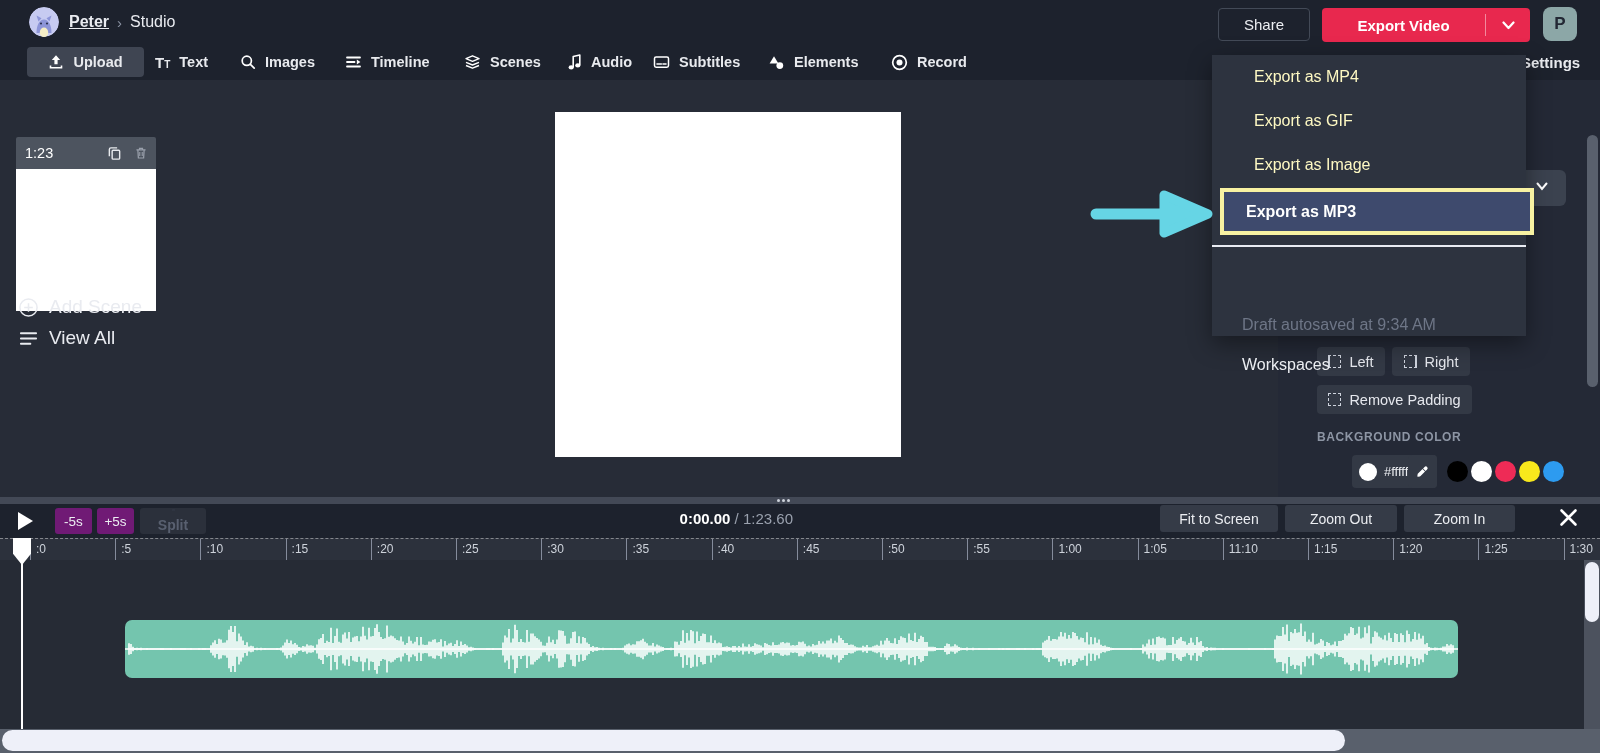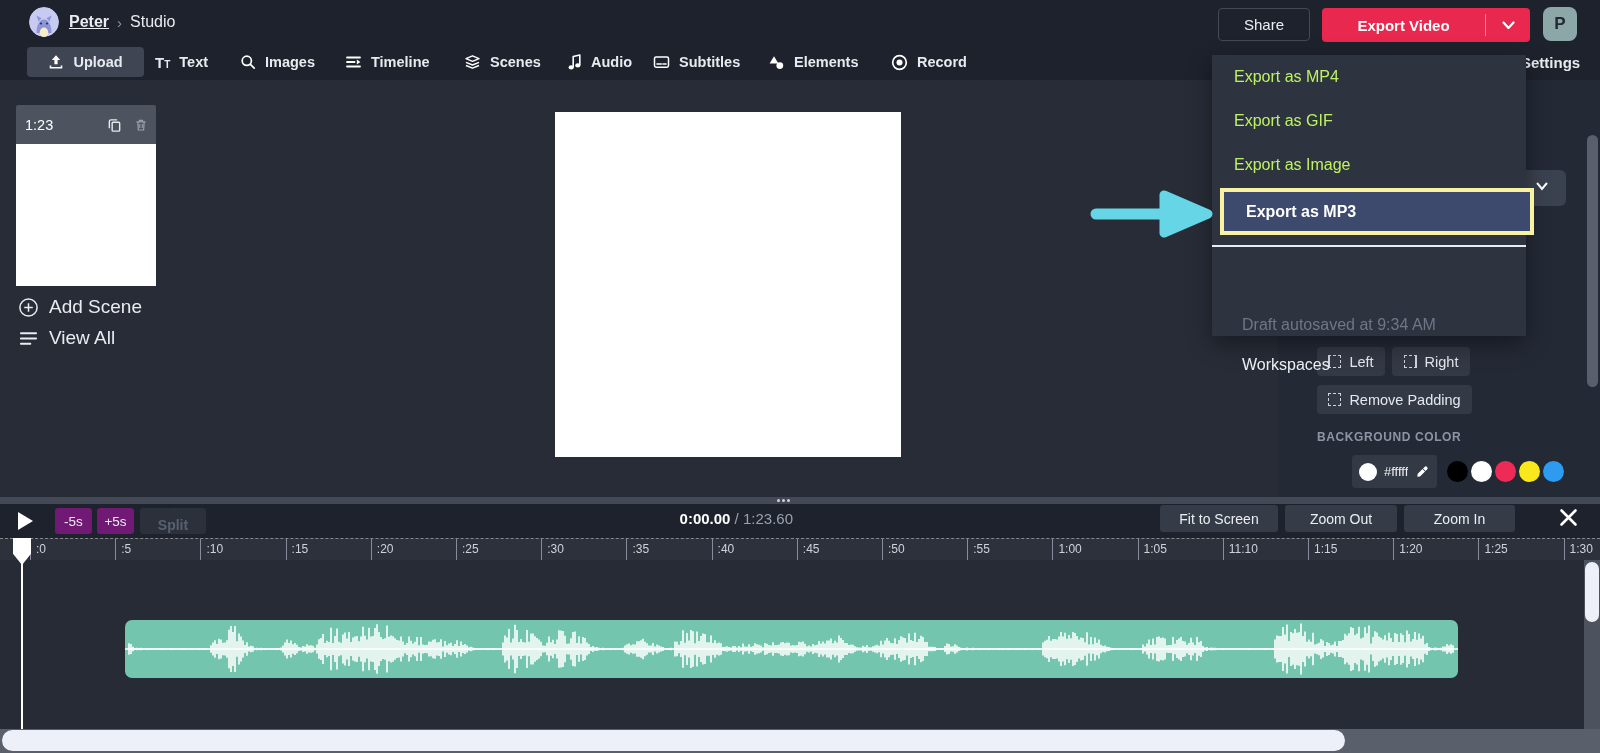--- a/index.html
+++ b/index.html
@@ -29,21 +29,21 @@
   .toolnav{position:absolute;left:0;top:44px;width:1600px;height:36px;background:#1d222d;}
   .tool{position:absolute;top:3px;height:30px;display:flex;align-items:center;gap:9px;font-size:14.5px;font-weight:600;color:#e8eaee;cursor:pointer;}
   .tool.upload{left:27px;width:117px;background:#3f4552;border-radius:4px;justify-content:center;}
   .tool svg{display:block;}
   .tt{font-weight:700;font-size:15px;line-height:1;}
   .tt i{font-style:normal;font-size:10px;}
   .settings-tab{position:absolute;left:1521px;top:10px;font-size:15px;font-weight:600;color:#e8eaee;cursor:pointer;}
   
   .main{position:absolute;left:0;top:80px;width:1600px;height:417px;background:#272c37;}
   .scene-card{position:absolute;left:16px;top:25px;width:140px;}
-  .scene-head{height:39px;background:#4d545f;border-radius:2px 2px 0 0;display:flex;align-items:center;padding:0 8px 0 9px;}
+  .scene-head{height:32px;background:#4d545f;border-radius:2px 2px 0 0;display:flex;align-items:center;padding:0 8px 0 9px;margin-top:32px;}
   .scene-dur{font-size:14.5px;color:#fff;}
   .scene-head .ic{margin-left:auto;display:flex;gap:12px;align-items:center;}
   .scene-body{height:142px;background:#fff;}
   .panel-link{position:absolute;left:18px;display:flex;align-items:center;gap:10px;font-size:19px;color:#e9ebf0;cursor:pointer;}
   .canvas{position:absolute;left:555px;top:32px;width:346px;height:345px;background:#ffffff;}
   
   .settings-panel{position:absolute;left:1278px;top:0;width:322px;height:417px;background:#242936;}
   .frag-btn{position:absolute;left:192px;top:90px;width:96px;height:36px;background:#3b424f;border-radius:6px;}
   .pbtn{position:absolute;height:29px;background:#333945;border:none;border-radius:4px;color:#e6e8ee;
     font-size:14.5px;font-family:inherit;display:flex;align-items:center;justify-content:center;gap:8px;cursor:pointer;}
@@ -56,21 +56,21 @@
   .color-btn .dot{width:18px;height:18px;border-radius:50%;background:#fff;}
   .color-btn .val{font-size:13px;color:#eceef2;}
   .eyedrop-btn{position:absolute;left:130px;top:375px;width:29px;height:33px;background:#333945;border-radius:4px;
     display:flex;align-items:center;justify-content:center;cursor:pointer;}
   .swatch-row{position:absolute;left:169px;top:381px;display:flex;gap:3px;}
   .swatch{width:21px;height:21px;border-radius:50%;cursor:pointer;}
   .panel-scroll{position:absolute;left:309px;top:55px;width:11px;height:252px;background:#59606d;border-radius:6px;}
   
   .export-menu{position:absolute;left:1212px;top:55px;width:314px;height:281px;background:#2d333f;z-index:50;
     box-shadow:0 8px 22px rgba(0,0,0,.4);}
-  .menu-item{height:44px;line-height:44px;padding-left:22px;font-size:16px;color:#bef264;cursor:pointer;}
+  .menu-item{height:44px;line-height:44px;padding-left:32px;font-size:16px;color:#fef9c3;cursor:pointer;margin-left:10px;}
   .mp3-box{position:absolute;left:8px;top:133px;width:314px;height:47px;box-sizing:border-box;
     border:4px solid var(--hl-border);background:var(--hl-bg);display:flex;align-items:center;padding-left:22px;}
   .mp3-box span{font-size:16px;font-weight:600;color:#fff;cursor:pointer;}
   .menu-divider{position:absolute;left:0;top:190px;width:100%;height:2px;background:#e8ebf2;}
   .menu-note{position:absolute;left:30px;top:255px;height:30px;line-height:30px;font-size:16px;color:#6e7687;}
   .menu-workspaces{position:absolute;left:30px;top:295px;height:30px;line-height:30px;font-size:16px;color:#eceef2;cursor:pointer;}
   .annot-arrow{position:absolute;left:1086px;top:186px;z-index:70;}
   .annot-arrow path{stroke:var(--cyan);fill:var(--cyan);}
   
   .tl-handle{position:absolute;left:0;top:497px;width:1600px;height:7px;background:#434956;cursor:row-resize;}

